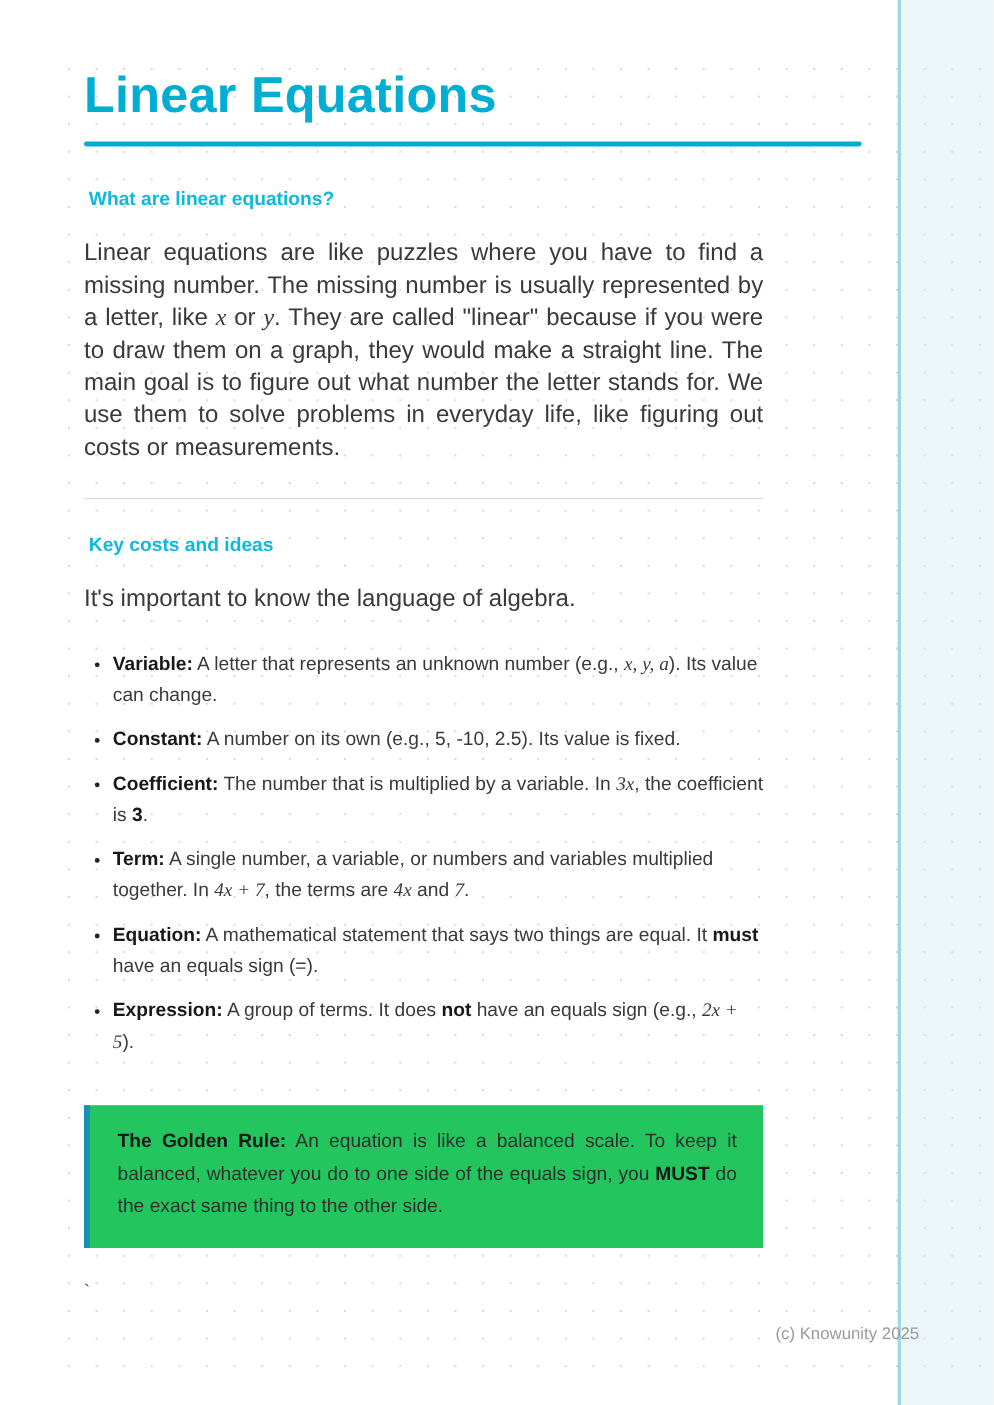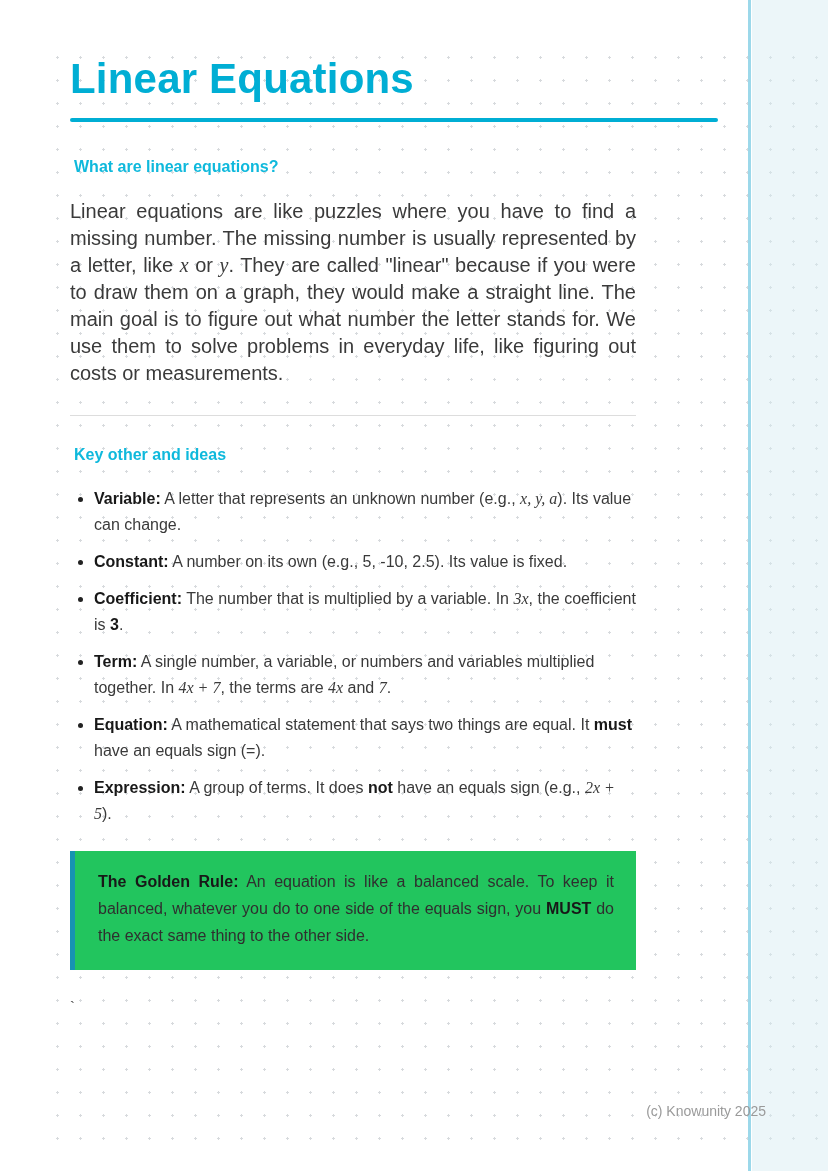--- a/index.html
+++ b/index.html
@@ -70,21 +70,21 @@
   .justify { text-align: justify; }
 
   .divider {
     border: none;
     border-top: 1px solid #ddd;
     margin: 0 0 30px 0;
     width: 566px;
   }
 
   ul.bullets {
-    margin: 0 0 24px 0;
+    margin: 0 0 39px 0;
     padding: 0 0 0 24px;
     list-style: disc;
   }
   ul.bullets li {
     font-size: 16px;
     line-height: 26px;
     color: #3a3a3a;
     margin-bottom: 11px;
   }
   ul.bullets li::marker { color: #222; }
@@ -140,22 +140,23 @@
     <h1 class="title">Linear Equations</h1>
 
     <div class="title-rule"></div>
 
     <h2 class="section-heading">What are linear equations?</h2>
 
     <p class="body-text justify"><span class="s-n">Linear equations are like puzzles where you have to find a missing number. The missing number is usually represented by a letter, like </span><span class="s-m">x</span><span class="s-n"> or </span><span class="s-m">y</span><span class="s-n">. They are called "linear" because if you were to draw them on a graph, they would make a straight line. The main goal is to figure out what number the letter stands for. We use them to solve problems in everyday life, like figuring out costs or measurements.</span></p>
 
     <hr class="divider">
 
-    <h2 class="section-heading">Key other and ideas</h2>
+    <h2 class="section-heading">Key costs and ideas</h2>
 
+    <p class="body-text">It's important to know the language of algebra.</p>
 
     <ul class="bullets">
       <li><span class="s-b">Variable:</span><span class="s-n"> A letter that represents an unknown number (e.g., </span><span class="s-m">x, y, a</span><span class="s-n">). Its value can change.</span></li>
       <li><span class="s-b">Constant:</span><span class="s-n"> A number on its own (e.g., 5, -10, 2.5). Its value is fixed.</span></li>
       <li><span class="s-b">Coefficient:</span><span class="s-n"> The number that is multiplied by a variable. In </span><span class="s-m">3x</span><span class="s-n">, the coefficient is </span><span class="s-b">3</span><span class="s-n">.</span></li>
       <li><span class="s-b">Term:</span><span class="s-n"> A single number, a variable, or numbers and variables multiplied together. In </span><span class="s-m">4x + 7</span><span class="s-n">, the terms are </span><span class="s-m">4x</span><span class="s-n"> and </span><span class="s-m">7</span><span class="s-n">.</span></li>
       <li><span class="s-b">Equation:</span><span class="s-n"> A mathematical statement that says two things are equal. It </span><span class="s-b">must</span><span class="s-n"> have an equals sign (=).</span></li>
       <li><span class="s-b">Expression:</span><span class="s-n"> A group of terms. It does </span><span class="s-b">not</span><span class="s-n"> have an equals sign (e.g., </span><span class="s-m">2x + 5</span><span class="s-n">).</span></li>
     </ul>
 

